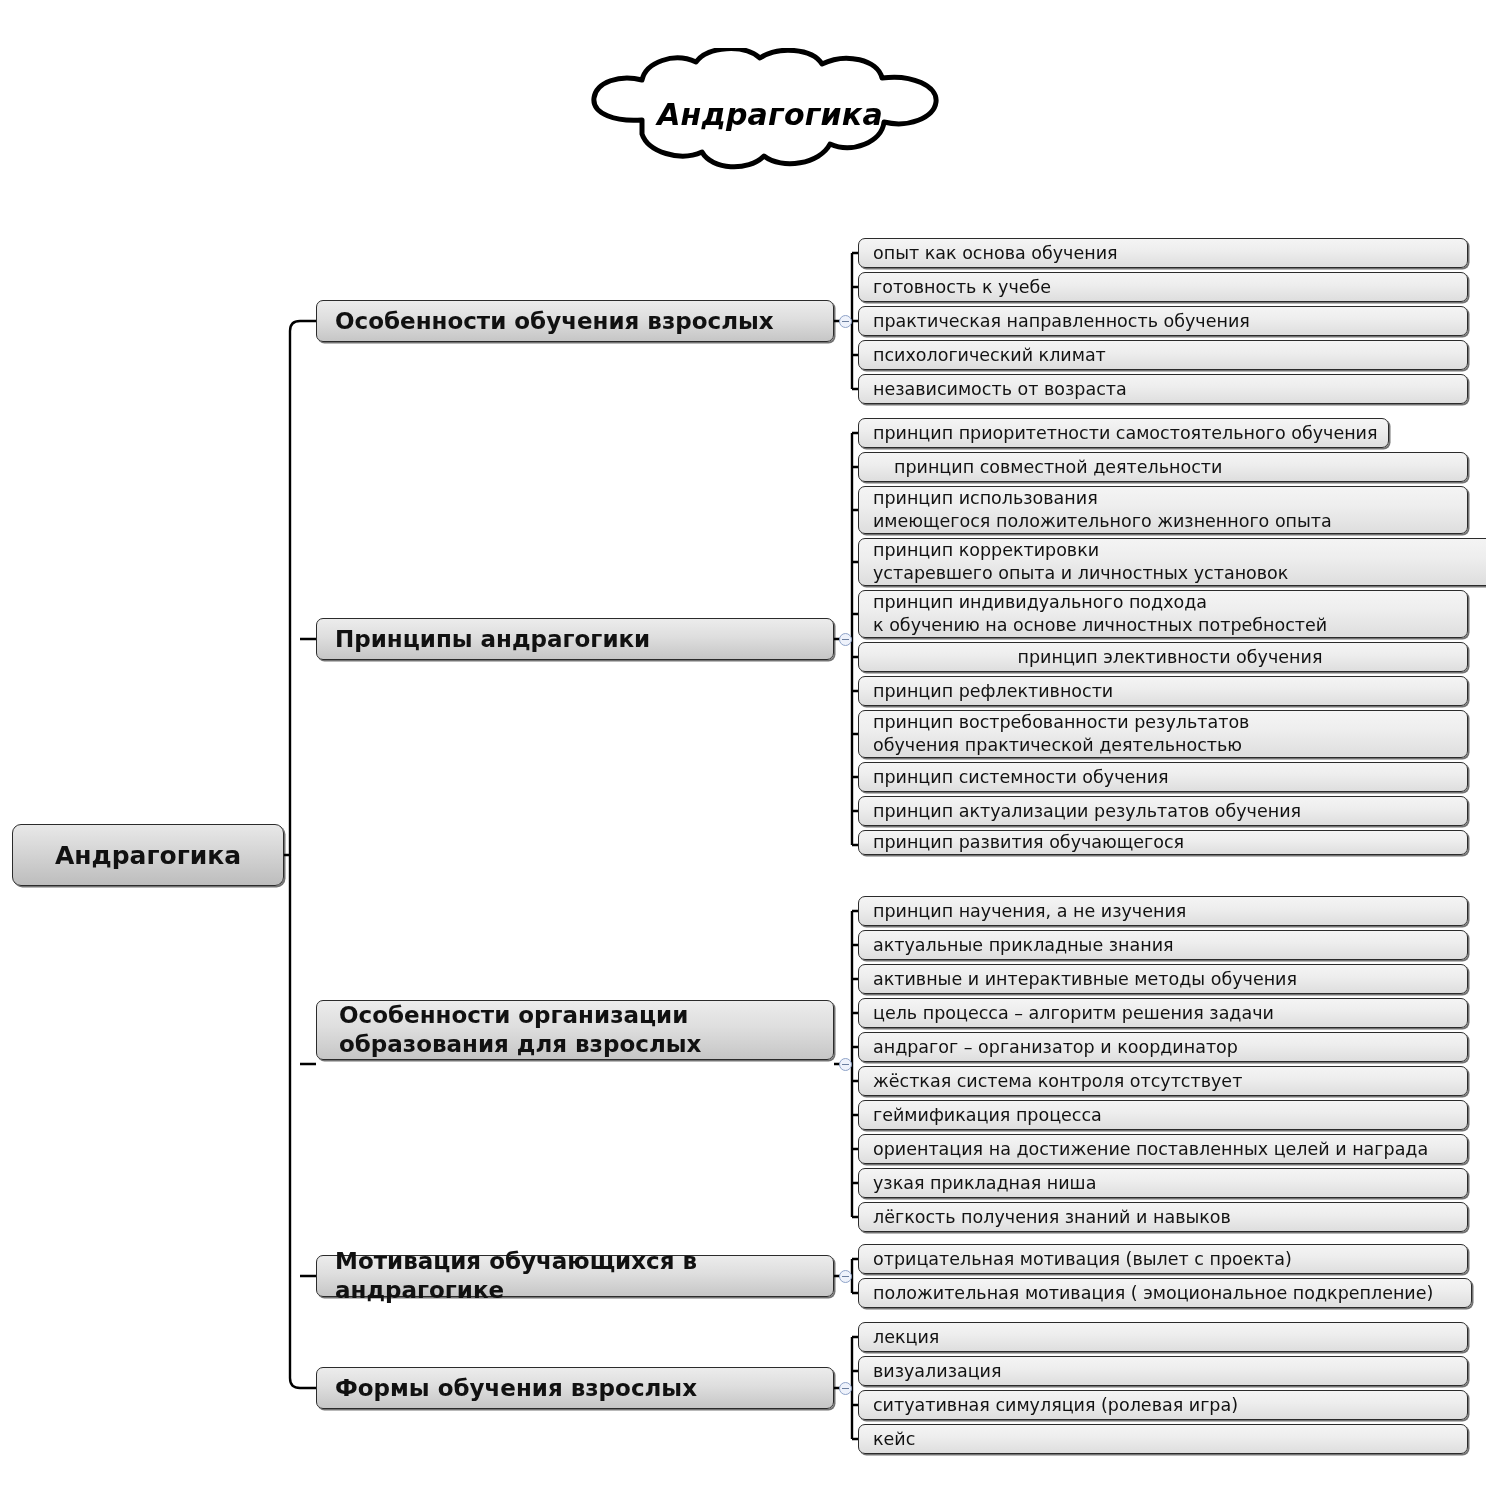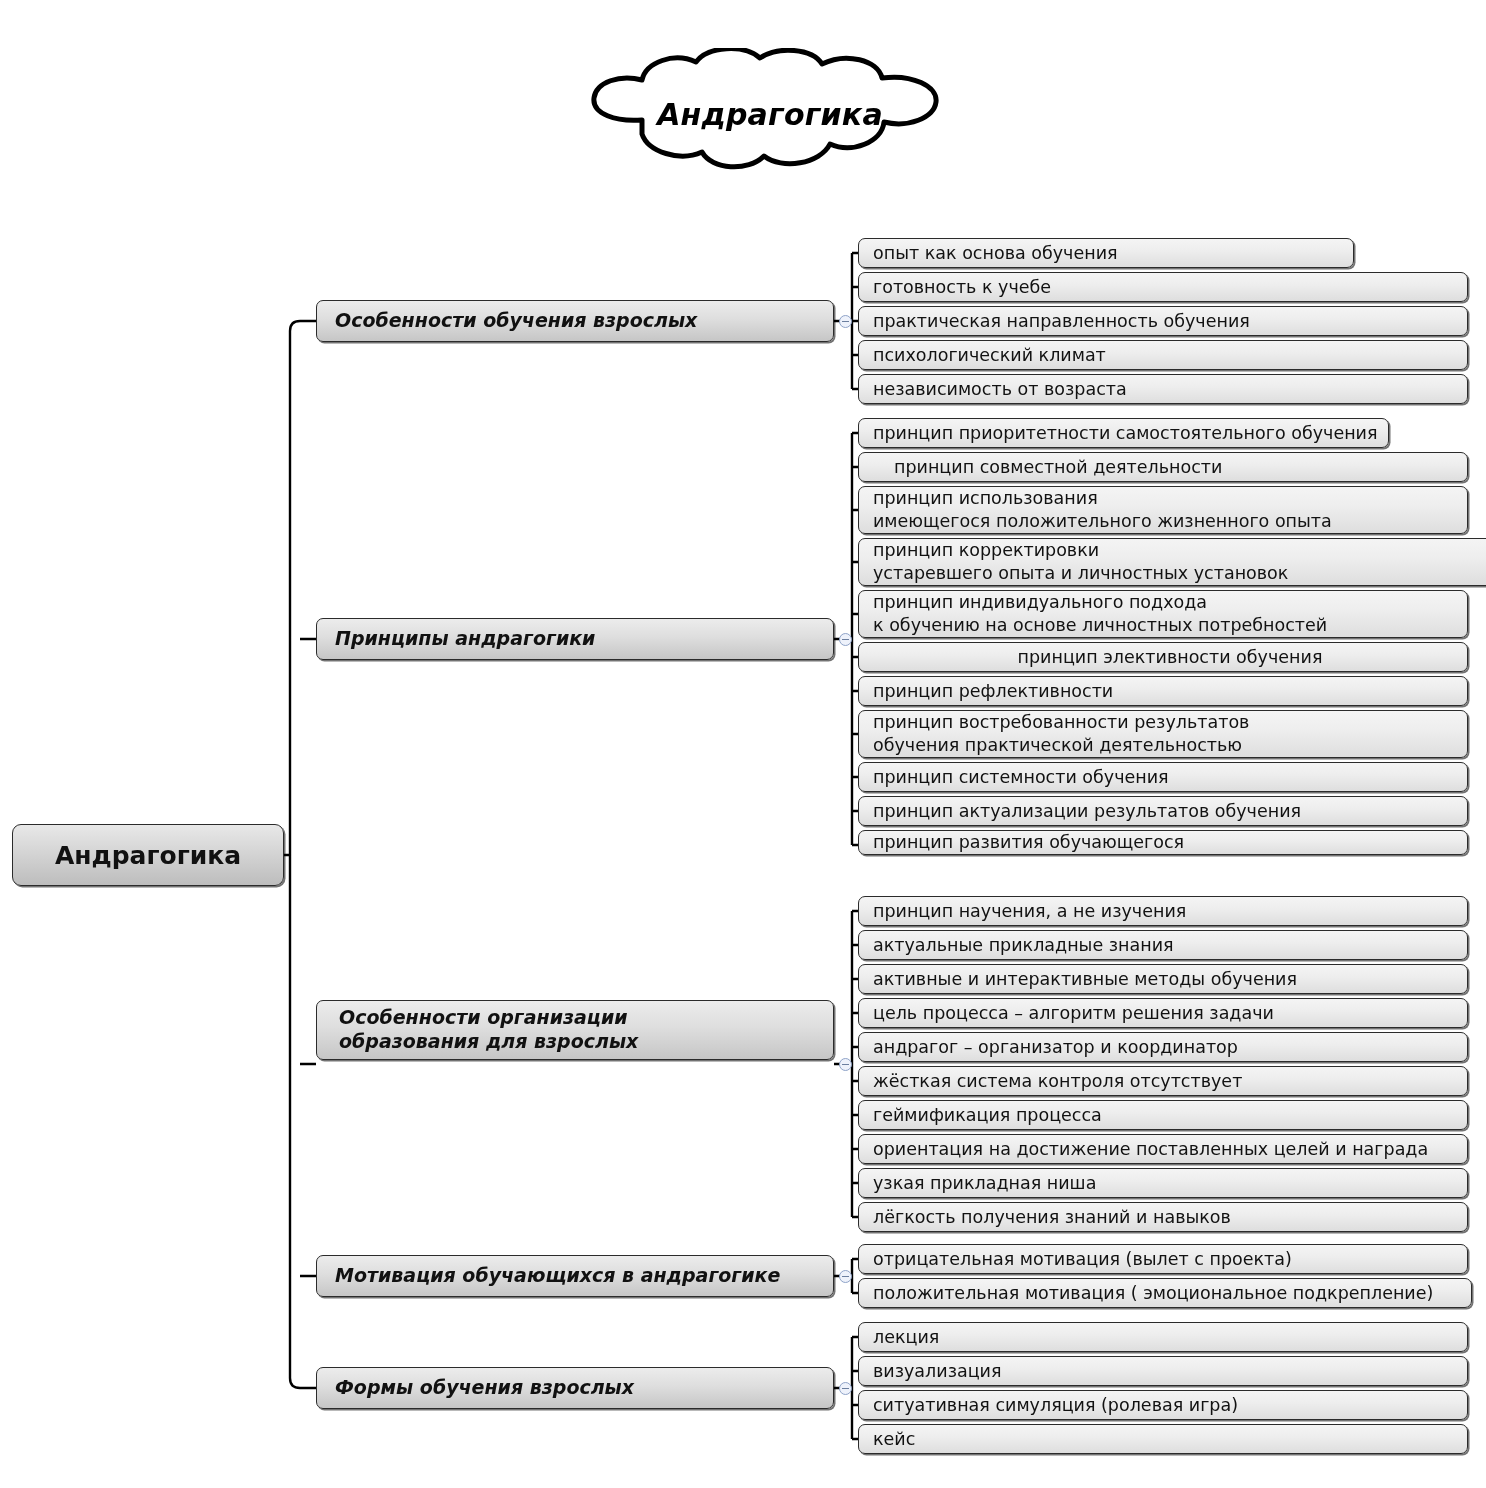--- a/index.html
+++ b/index.html
@@ -44,21 +44,21 @@
     text-align:center;font-size:25px;font-weight:bold;color:#111;
   }
 
   
   .branch{
     left:316px;width:518px;
     background:linear-gradient(to bottom,#ececec 0%,#dedede 45%,#c6c6c6 100%);
     padding-left:18px;
   }
   .branch .lbl{
-    font-size:19px;font-weight:bold;color:#111;line-height:1.25;font-style:italic;
+    font-size:23px;font-weight:bold;color:#111;line-height:1.25;
   }
 
   
   .leaf{
     left:858px;
     background:linear-gradient(to bottom,#f4f4f4 0%,#eeeeee 40%,#dedede 100%);
     padding-left:14px;
   }
   .leaf .lbl{
     font-size:17.5px;color:#121212;line-height:1.30;white-space:pre-line;
@@ -102,21 +102,21 @@
                Z" fill="#ffffff" stroke="#000000" stroke-width="5" stroke-linejoin="round"></path>
     </svg>
     <div class="cloud-text">Андрагогика</div>
   </div>
 
   <div class="node root">
     <span class="lbl">Андрагогика</span>
   </div>
 
   <div id="nodes">
-      <div class="node leaf" style="top: 238px; height: 30px; width: 496px;">
+      <div class="node leaf" style="top: 238px; height: 30px; width: 610px;">
         <span class="lbl">опыт как основа обучения</span>
       </div>
       <div class="node leaf" style="top: 272px; height: 30px; width: 610px;">
         <span class="lbl">готовность к учебе</span>
       </div>
       <div class="node leaf" style="top: 306px; height: 30px; width: 610px;">
         <span class="lbl">практическая направленность обучения</span>
       </div>
       <div class="node leaf" style="top: 340px; height: 30px; width: 610px;">
         <span class="lbl">психологический климат</span>

